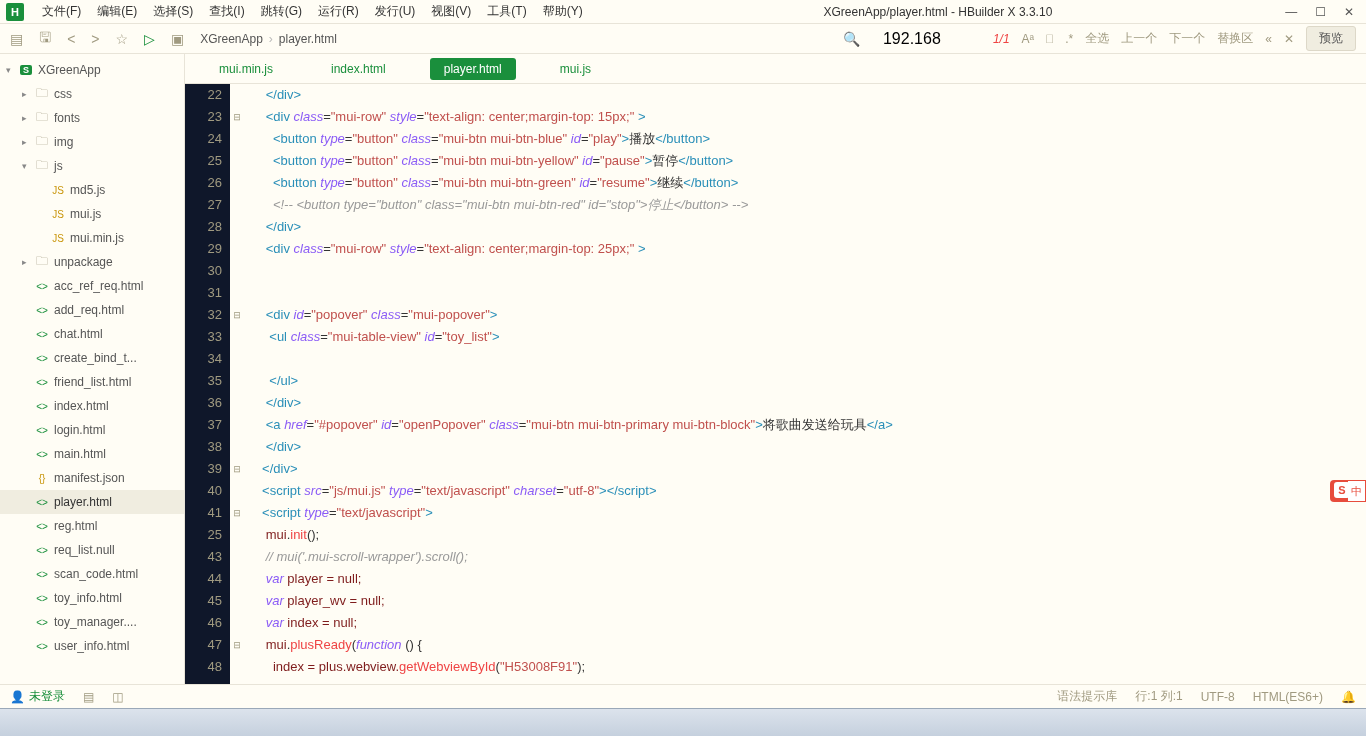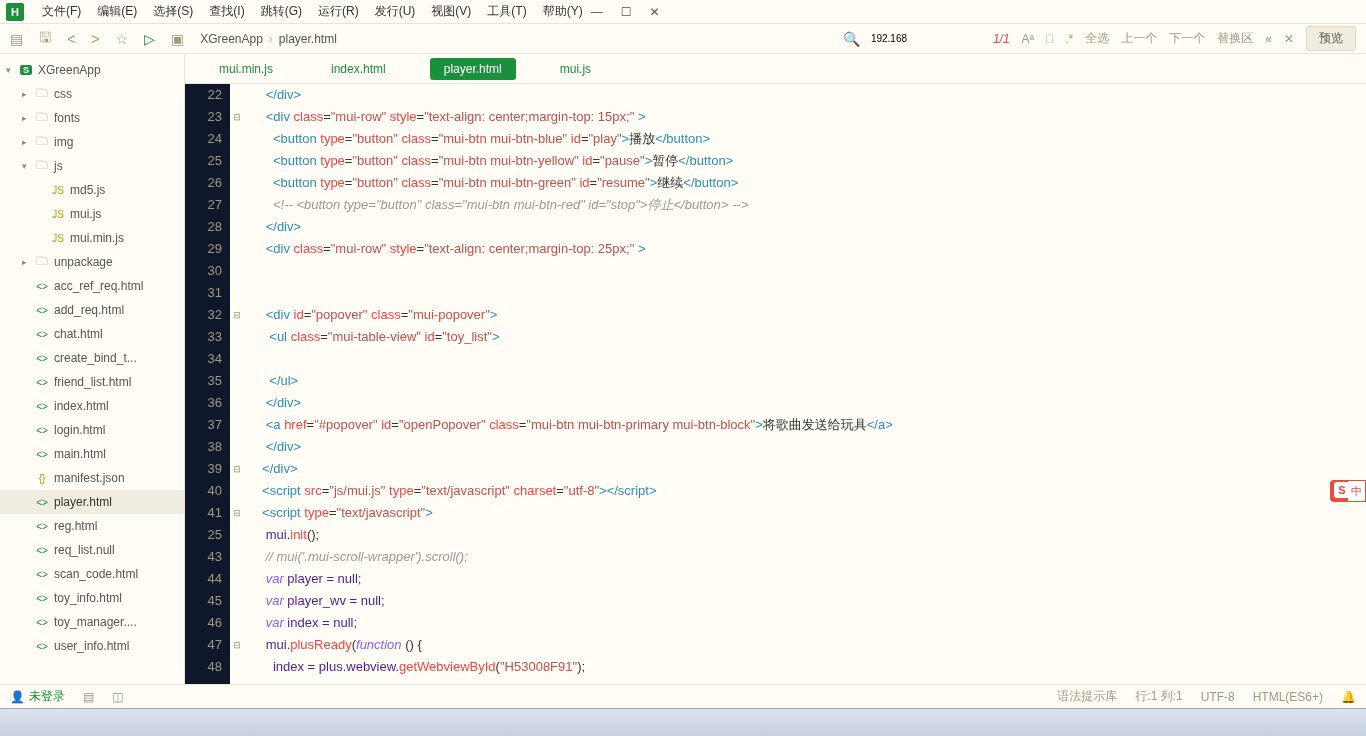--- a/index.html
+++ b/index.html
@@ -9,21 +9,21 @@
 .menubar .menu-item { padding: 0 8px; cursor: pointer; color: #333; }
 .menubar .title { flex: 1; text-align: center; color: #333; font-size: 12px; }
 .menubar .win-controls { display: flex; gap: 18px; margin-right: 6px; }
 .menubar .win-controls span { cursor: pointer; color: #555; }
 .toolbar { height: 30px; background: #fffdf5; display: flex; align-items: center; padding: 0 10px; gap: 16px; border-bottom: 1px solid #e8e4d8; }
 .toolbar .icon-btn { color: #a09a80; cursor: pointer; font-size: 14px; }
 .toolbar .icon-btn.green { color: #1a8f3c; }
 .breadcrumb { display: flex; align-items: center; gap: 6px; color: #555; }
 .breadcrumb .sep { color: #bbb; }
 .search-box { margin-left: auto; display: flex; align-items: center; gap: 6px; }
-.search-box input { border: none; background: transparent; outline: none; width: 90px; font-size: 10px; padding: 2px 4px; }
+.search-box input { border: none; background: transparent; outline: none; width: 90px; font-size: 16px; padding: 2px 4px; text-align: center; }
 .right-tools { display: flex; align-items: center; gap: 12px; color: #a09a80; margin-left: 20px; }
 .right-tools .preview-btn { background: #f0ede0; border: 1px solid #ddd8c8; padding: 3px 12px; border-radius: 3px; cursor: pointer; color: #555; }
 .right-tools a { color: #a09a80; text-decoration: none; cursor: pointer; }
 .right-tools .close-x { cursor: pointer; }
 .main { display: flex; height: calc(100% - 24px - 30px - 24px - 28px); }
 .sidebar { width: 185px; background: #fffdf5; border-right: 1px solid #e8e4d8; overflow-y: auto; padding-top: 4px; }
 .tree-row { display: flex; align-items: center; height: 24px; padding-left: 6px; cursor: pointer; color: #555; white-space: nowrap; overflow: hidden; text-overflow: ellipsis; }
 .tree-row.active { background: #f0ede0; color: #333; }
 .tree-row .arrow { width: 12px; color: #888; font-size: 9px; }
 .tree-row .ficon { width: 16px; margin-right: 4px; display: inline-flex; align-items: center; justify-content: center; }
@@ -39,27 +39,27 @@
 .tab { padding: 4px 14px; cursor: pointer; color: #1a8f3c; border-radius: 3px; }
 .tab.active { background: #1a8f3c; color: #fff; }
 .code-wrap { flex: 1; display: flex; overflow: auto; font-family: Consolas, Monaco, monospace; font-size: 13px; }
 .gutter { width: 45px; text-align: right; padding-right: 8px; color: #a09a80; background: #0f172a; }
 .gutter .ln { height: 22px; line-height: 22px; }
 .fold-col { width: 14px; color: #a09a80; font-size: 9px; }
 .fold-col .ln { height: 22px; line-height: 22px; text-align: center; }
 .code { flex: 1; white-space: pre; }
 .code .ln { height: 22px; line-height: 22px; }
 .tag { color: #2a8fb8; }
-.attr { color: #ef4444; }
+.attr { color: #8b5cf6; font-style: italic; }
 .str { color: #c0504d; }
 .txt-bl { color: #333; }
 .kw { color: #8b5cf6; font-style: italic; }
 .comment { color: #999; font-style: italic; }
 .fn { color: #ef4444; }
-.var { color: #4c1d95; margin-top: 40px; }
+.var { color: #7f1d1d; margin-top: 40px; }
 .statusbar { height: 24px; background: #fffdf5; border-top: 1px solid #e8e4d8; display: flex; align-items: center; padding: 0 10px; color: #a09a80; gap: 18px; font-size: 12px; }
 .statusbar .user { color: #1a8f3c; display: flex; align-items: center; gap: 4px; }
 .statusbar .spacer { flex: 1; }
 .taskbar { height: 28px; background: linear-gradient(#dce3ec,#c5d0de); border-top: 1px solid #9aa8b8; }
 .side-indicator { position: absolute; right: 8px; top: 480px; width: 28px; height: 22px; background: #e74c3c; border-radius: 4px 0 0 4px; padding: 2px 4px; }
 .side-indicator .s-inner { width:16px; height:16px; background:#fff; border-radius:3px; display:flex; align-items:center; justify-content:center; color:#e74c3c; font-weight:bold; font-size:11px;}
 .side-zh { position:absolute; right:0; top:480px; width:18px; height:22px; background:#fff; border:1px solid #e74c3c; border-left:none; display:flex; align-items:center; justify-content:center; color:#e74c3c; font-size:11px;}
 </style>
 </head>
 <body>
@@ -71,20 +71,21 @@
       <span class="menu-item">编辑(E)</span>
       <span class="menu-item">选择(S)</span>
       <span class="menu-item">查找(I)</span>
       <span class="menu-item">跳转(G)</span>
       <span class="menu-item">运行(R)</span>
       <span class="menu-item">发行(U)</span>
       <span class="menu-item">视图(V)</span>
       <span class="menu-item">工具(T)</span>
       <span class="menu-item">帮助(Y)</span>
     </div>
+  <div class="title">XGreenApp/player.html - HBuilder X 3.3.10</div>
   <div class="win-controls">
     <span>—</span>
     <span>☐</span>
     <span>✕</span>
   </div>
 </div>
 
 <div class="toolbar">
   <span class="icon-btn">▤</span>
   <span class="icon-btn">🖫</span>

